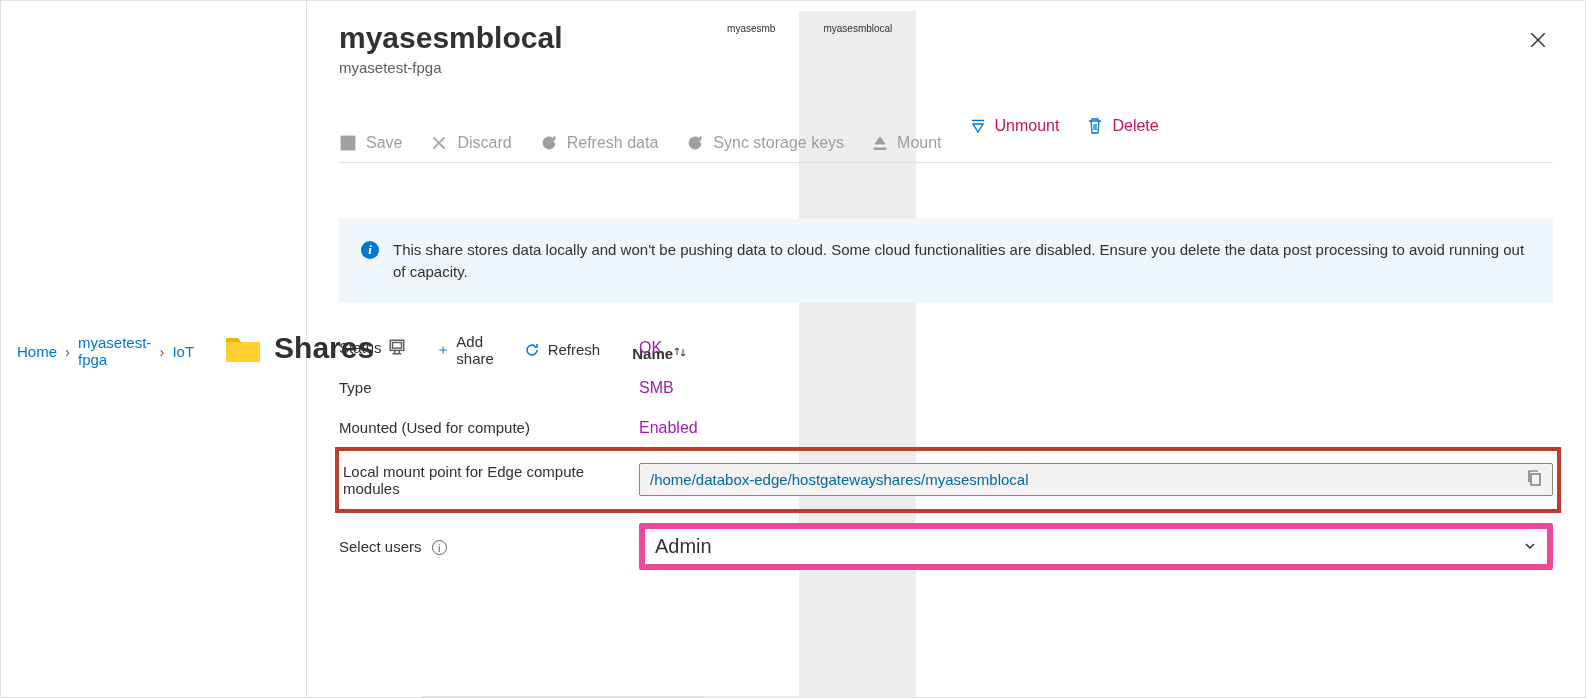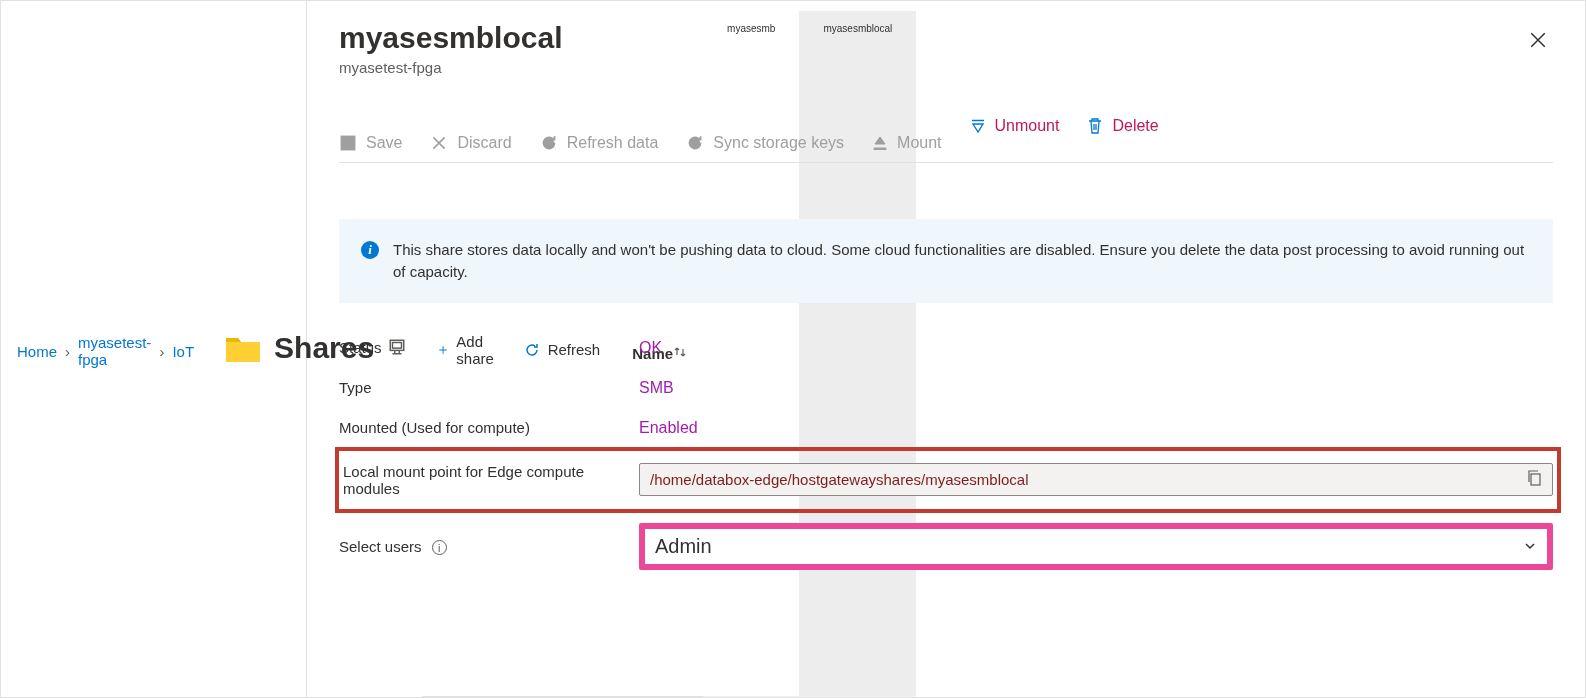--- a/index.html
+++ b/index.html
@@ -167,21 +167,21 @@
     border: 4px solid #c13b2f;
     padding: 12px 4px 12px 0;
     margin: -12px -8px -12px -4px;
   }
   .ro-field {
     flex: 1;
     display: flex;
     align-items: center;
     border: 1px solid #8a8886;
     background: #f3f2f1;
-    color: #7f1d1d;
+    color: #0369a1;
     padding: 6px 10px;
     border-radius: 2px;
     font-size: 15px;
     max-width: 916px;
   }
   .ro-field .copy { margin-left: auto; cursor: pointer; color: #605e5c; }
   .select-field {
     flex: 1;
     display: flex;
     align-items: center;

